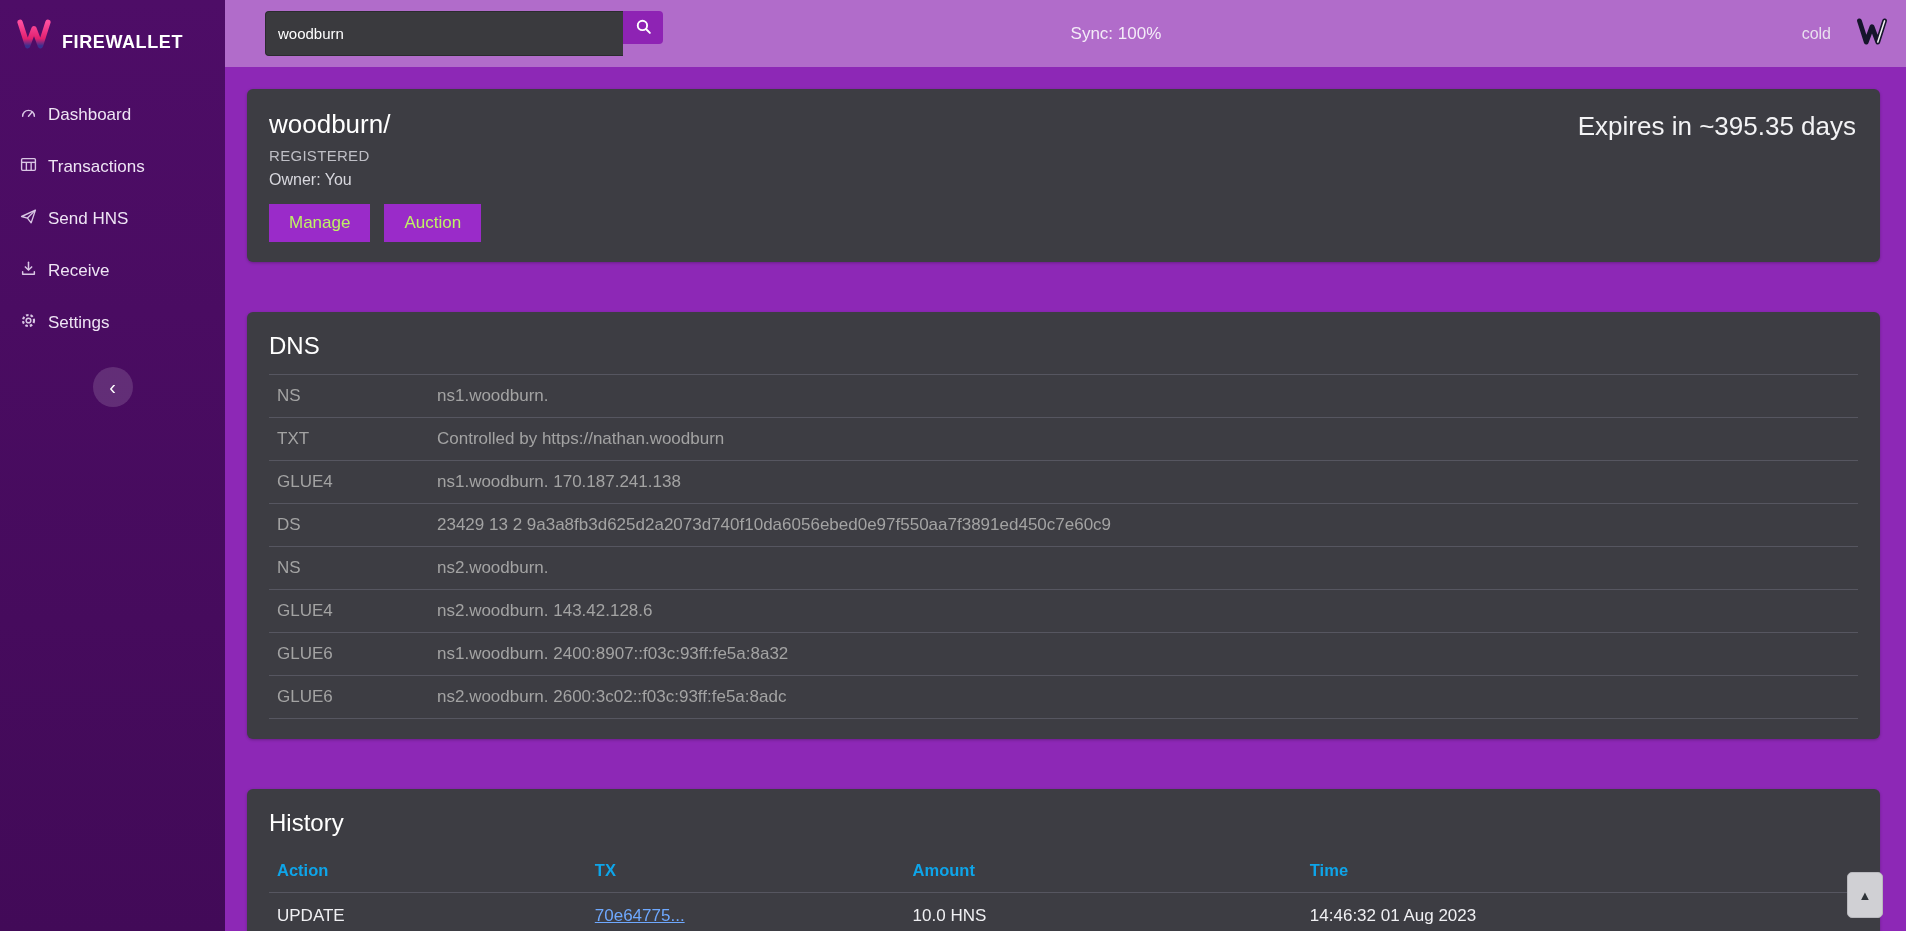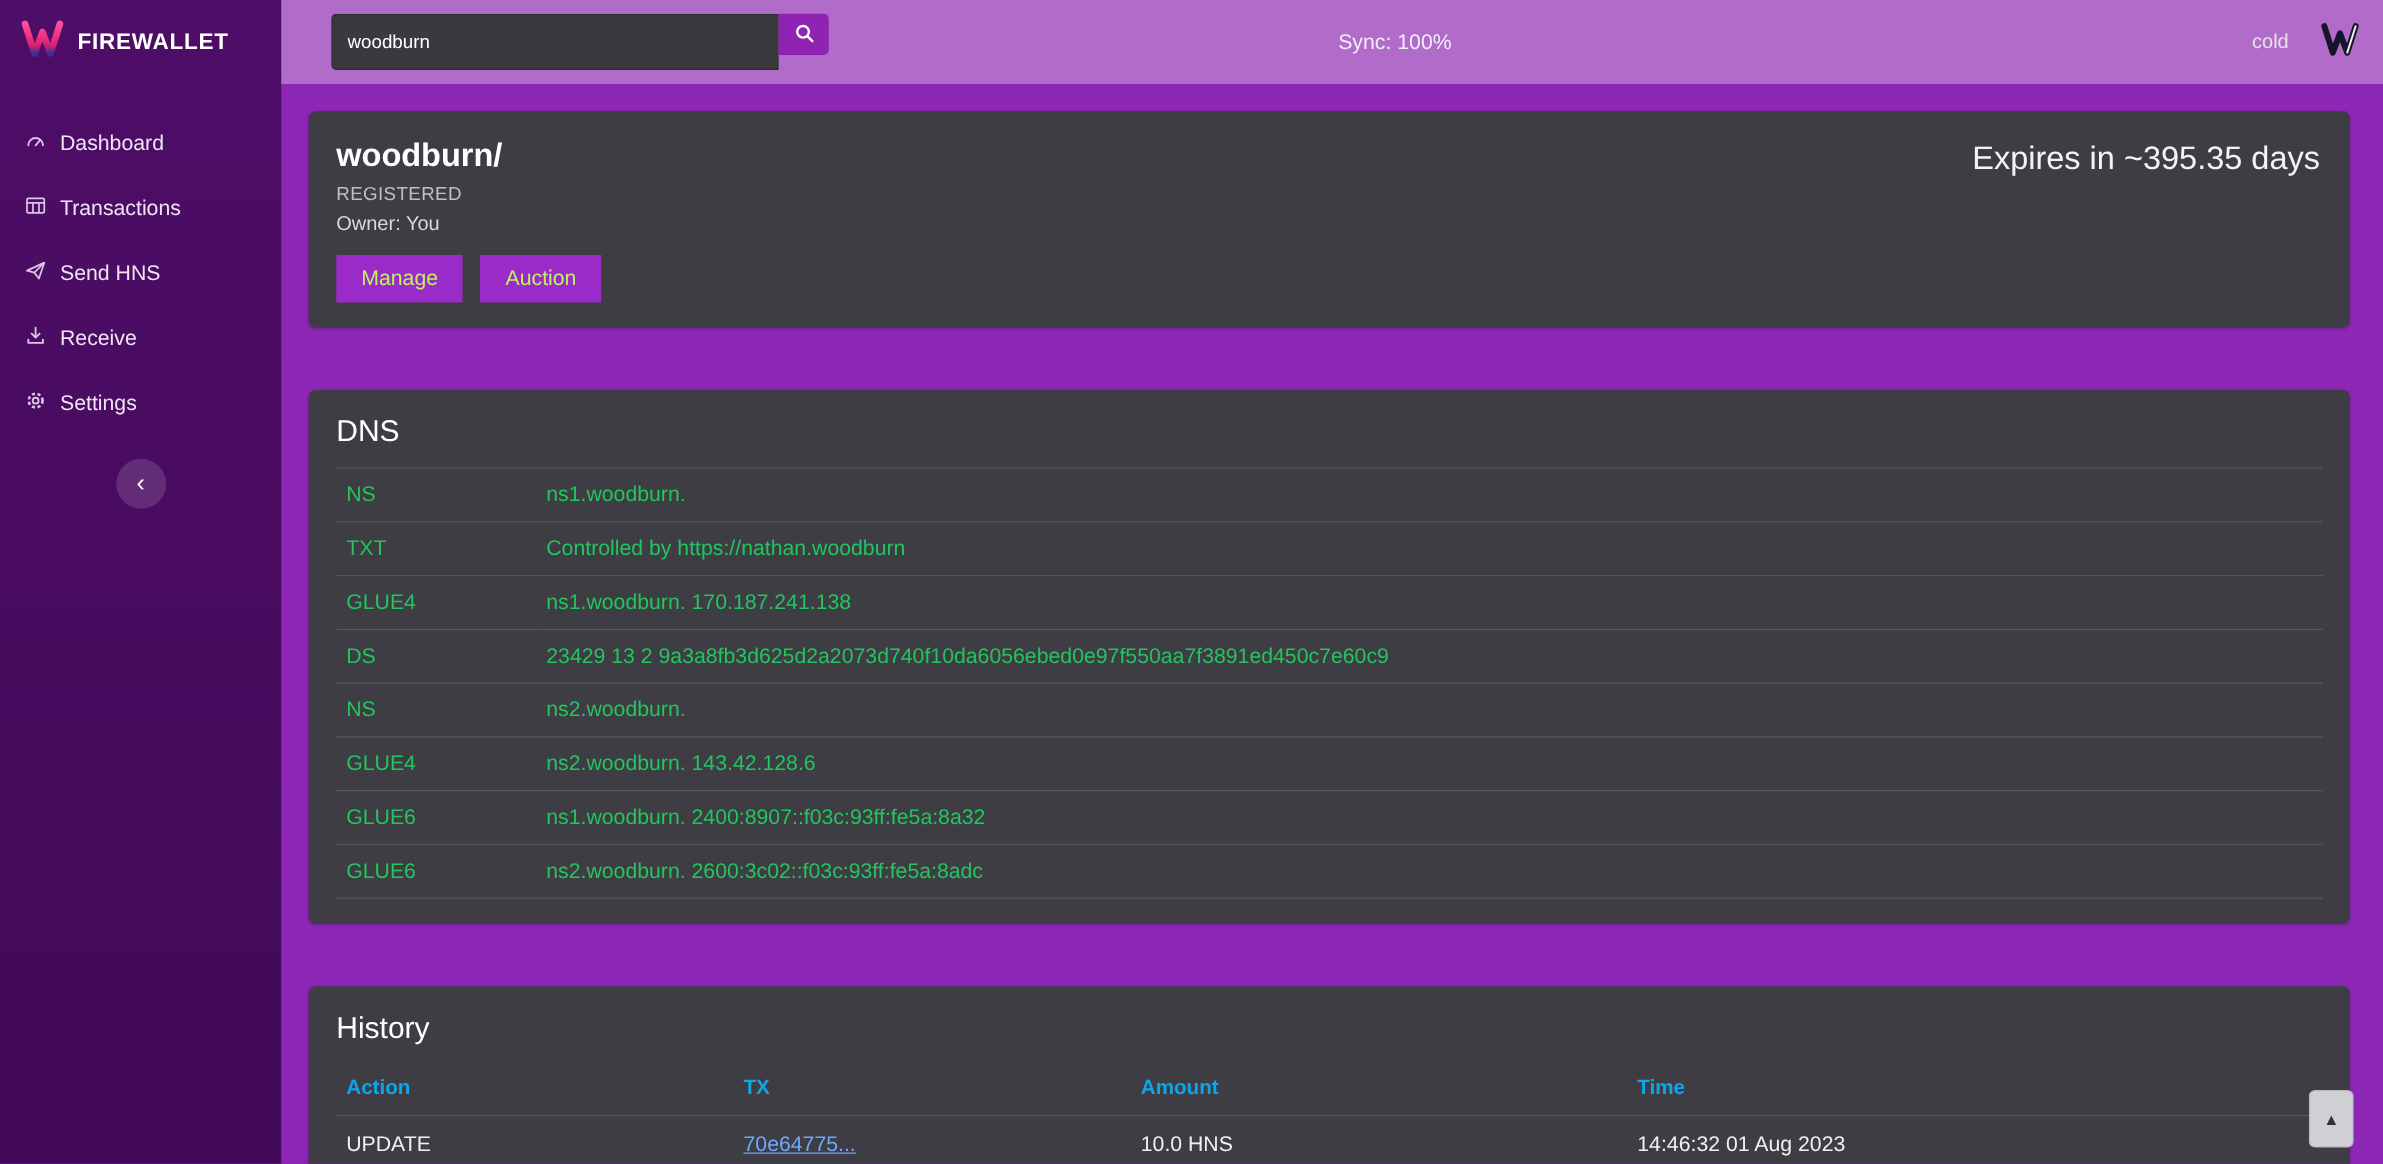--- a/index.html
+++ b/index.html
@@ -1,21 +1,21 @@
 <!DOCTYPE html>
 <html><head>
 <meta charset="utf-8">
 <style>
   * { margin:0; padding:0; box-sizing:border-box; }
   html,body { width:1906px; height:931px; overflow:hidden; }
   body { font-family:"Liberation Sans", sans-serif; background:#8d28b6; color:#fff; }
 
   
   .sidebar { position:fixed; left:0; top:0; width:225px; height:100%; background:linear-gradient(180deg,#4e0d67 0%,#420a58 100%); z-index:20; }
-  .brand { display:flex; align-items:center; gap:10px; padding:14px 16px; height:67px; }
+  .brand { display:flex; align-items:flex-end; gap:10px; padding:14px 16px; height:67px; }
   .brand-text { color:#fff; font-weight:bold; font-size:18px; letter-spacing:.6px; }
   .nav { padding-top:22px; }
   .nav-item { display:flex; align-items:center; gap:11px; padding:15px 20px; color:#eee4f4; font-size:17px; cursor:pointer; }
   .nav-item svg { flex:0 0 auto; }
   .collapse-btn { position:absolute; left:50%; top:367px; transform:translateX(-50%); width:40px; height:40px; border-radius:50%; background:rgba(255,255,255,.14); border:none; color:#fff; font-size:20px; line-height:1; cursor:pointer; display:flex; align-items:center; justify-content:center; }
 
   
   .topbar { position:fixed; left:225px; right:0; top:0; height:67px; background:#b16cca; z-index:15; display:flex; align-items:center; }
   .search-group { display:flex; margin-left:40px; }
   .search-input { width:358px; height:45px; background:#3a3a3e; border:1px solid #2b2b2f; border-right:none; border-radius:4px 0 0 4px; color:#fff; font-size:15px; padding:0 12px; outline:none; font-family:"Liberation Sans", sans-serif; }
@@ -23,33 +23,33 @@
   .sync-status { position:absolute; left:53%; transform:translateX(-50%); color:#f4ecf8; font-size:17px; }
   .wallet-group { position:absolute; right:18px; display:flex; align-items:center; gap:25px; }
   .wallet-name { color:#e9e0ef; font-size:16px; }
 
   
   .main { margin-left:225px; padding:89px 26px 0 22px; }
   .card { background:#3d3d43; border-radius:6px; padding:20px 22px; margin-bottom:50px; box-shadow:0 1px 3px rgba(0,0,0,.25); }
 
   
   .domain-card { position:relative; min-height:160px; }
-  .domain-name { font-size:26px; font-weight:700; color:#fff; }
+  .domain-name { font-size:26px; font-weight:400; color:#fff; }
   .domain-status { font-size:15px; color:#bfbfc6; margin-top:7px; letter-spacing:.3px; }
   .domain-owner { font-size:16px; color:#d8d8de; margin-top:7px; }
   .domain-actions { margin-top:15px; display:flex; gap:14px; }
   .btn-purple { background:#9a2bc9; color:#bef264; border:none; border-radius:0; padding:9px 20px; font-size:17px; cursor:pointer; font-family:"Liberation Sans", sans-serif; }
   .domain-expiry { position:absolute; right:24px; top:22px; font-size:26px; font-weight:400; color:#f3f3f5; }
 
   
   .card-title { font-size:24px; font-weight:400; color:#fff; margin-bottom:14px; }
   table { width:100%; border-collapse:collapse; }
   .dns-table tr { border-top:1px solid #565660; }
   .dns-table { border-bottom:1px solid #565660; }
-  .dns-table td { padding:11px 8px; font-size:17px; color:#22c55e; }
+  .dns-table td { padding:11px 8px; font-size:17px; color:#a3a3a3; }
   td.dns-type { width:160px; }
 
   
   .history-card { margin-bottom:0; padding-bottom:0; }
   .history-table th { text-align:left; font-size:16.5px; font-weight:bold; color:#0ea5e9; padding:10px 8px 12px 8px; }
   .history-table tbody tr { border-top:1px solid #565660; }
   .history-table td { padding:13px 8px; font-size:17px; color:#f0f0f3; }
   .col-action { width:20%; } .col-tx { width:20%; } .col-amount { width:25%; } .col-time { width:35%; }
   a.tx-link { color:#6ea8fe; text-decoration:underline; cursor:pointer; }
 

